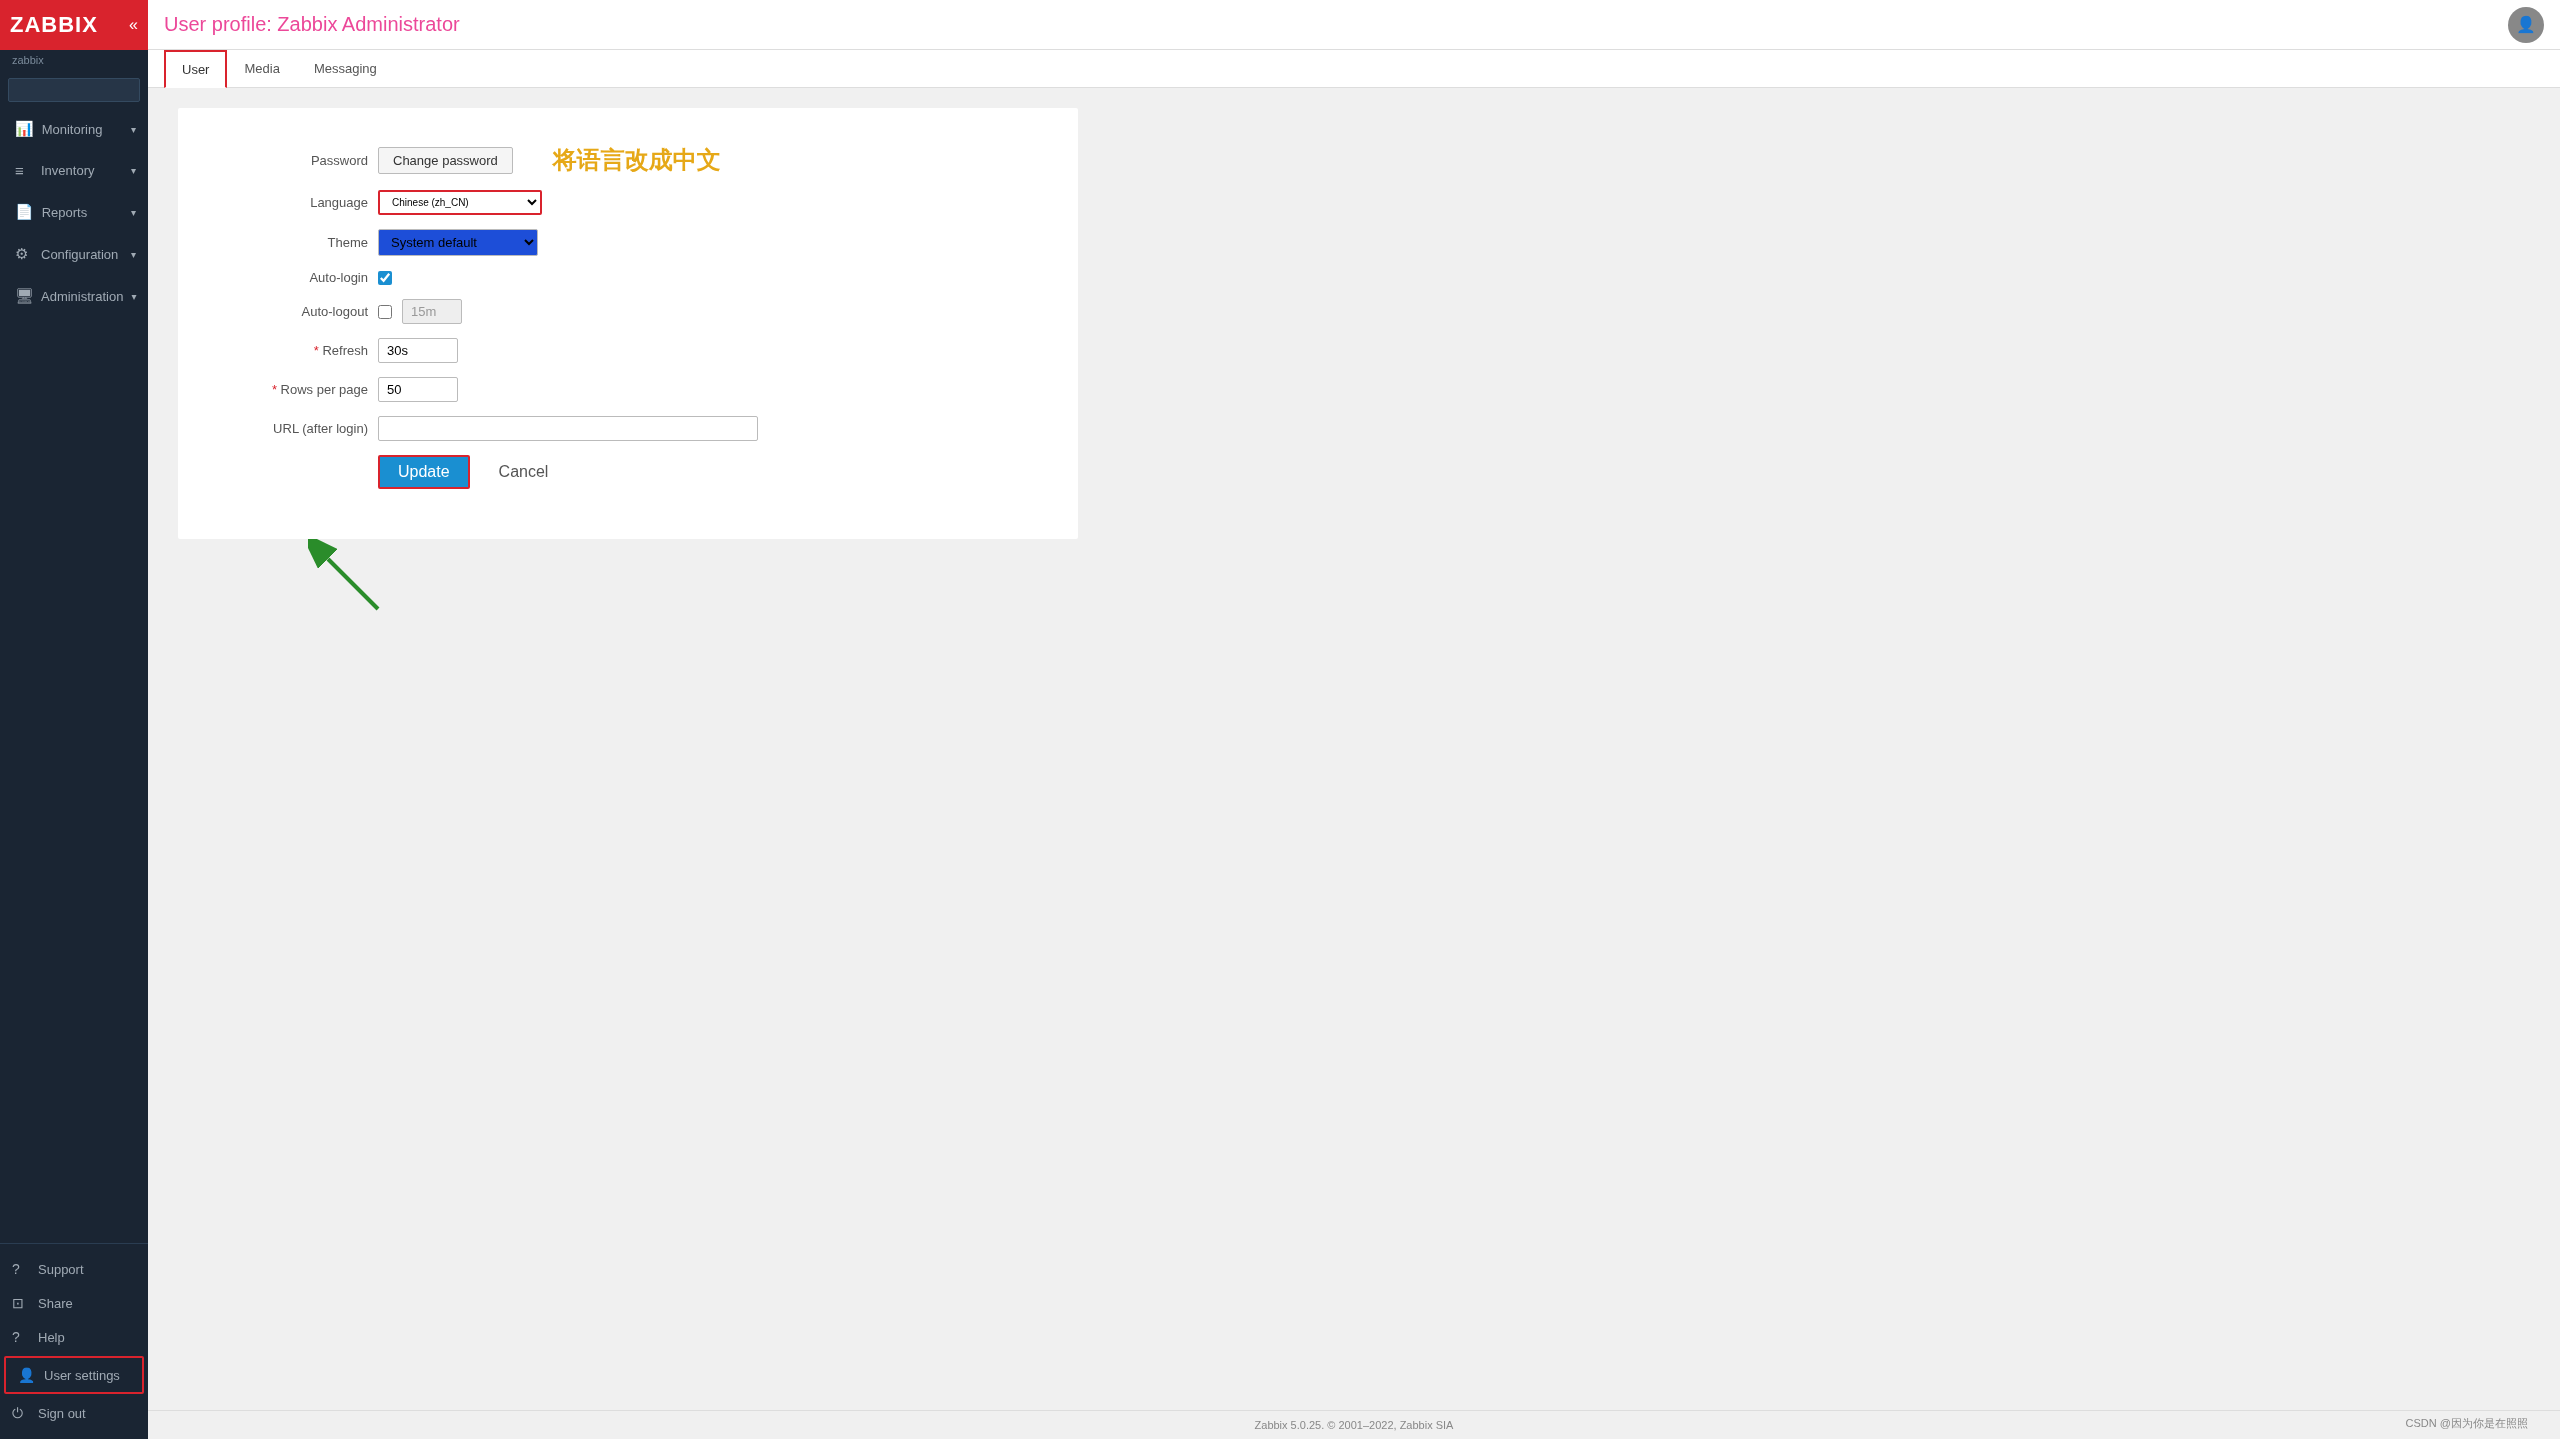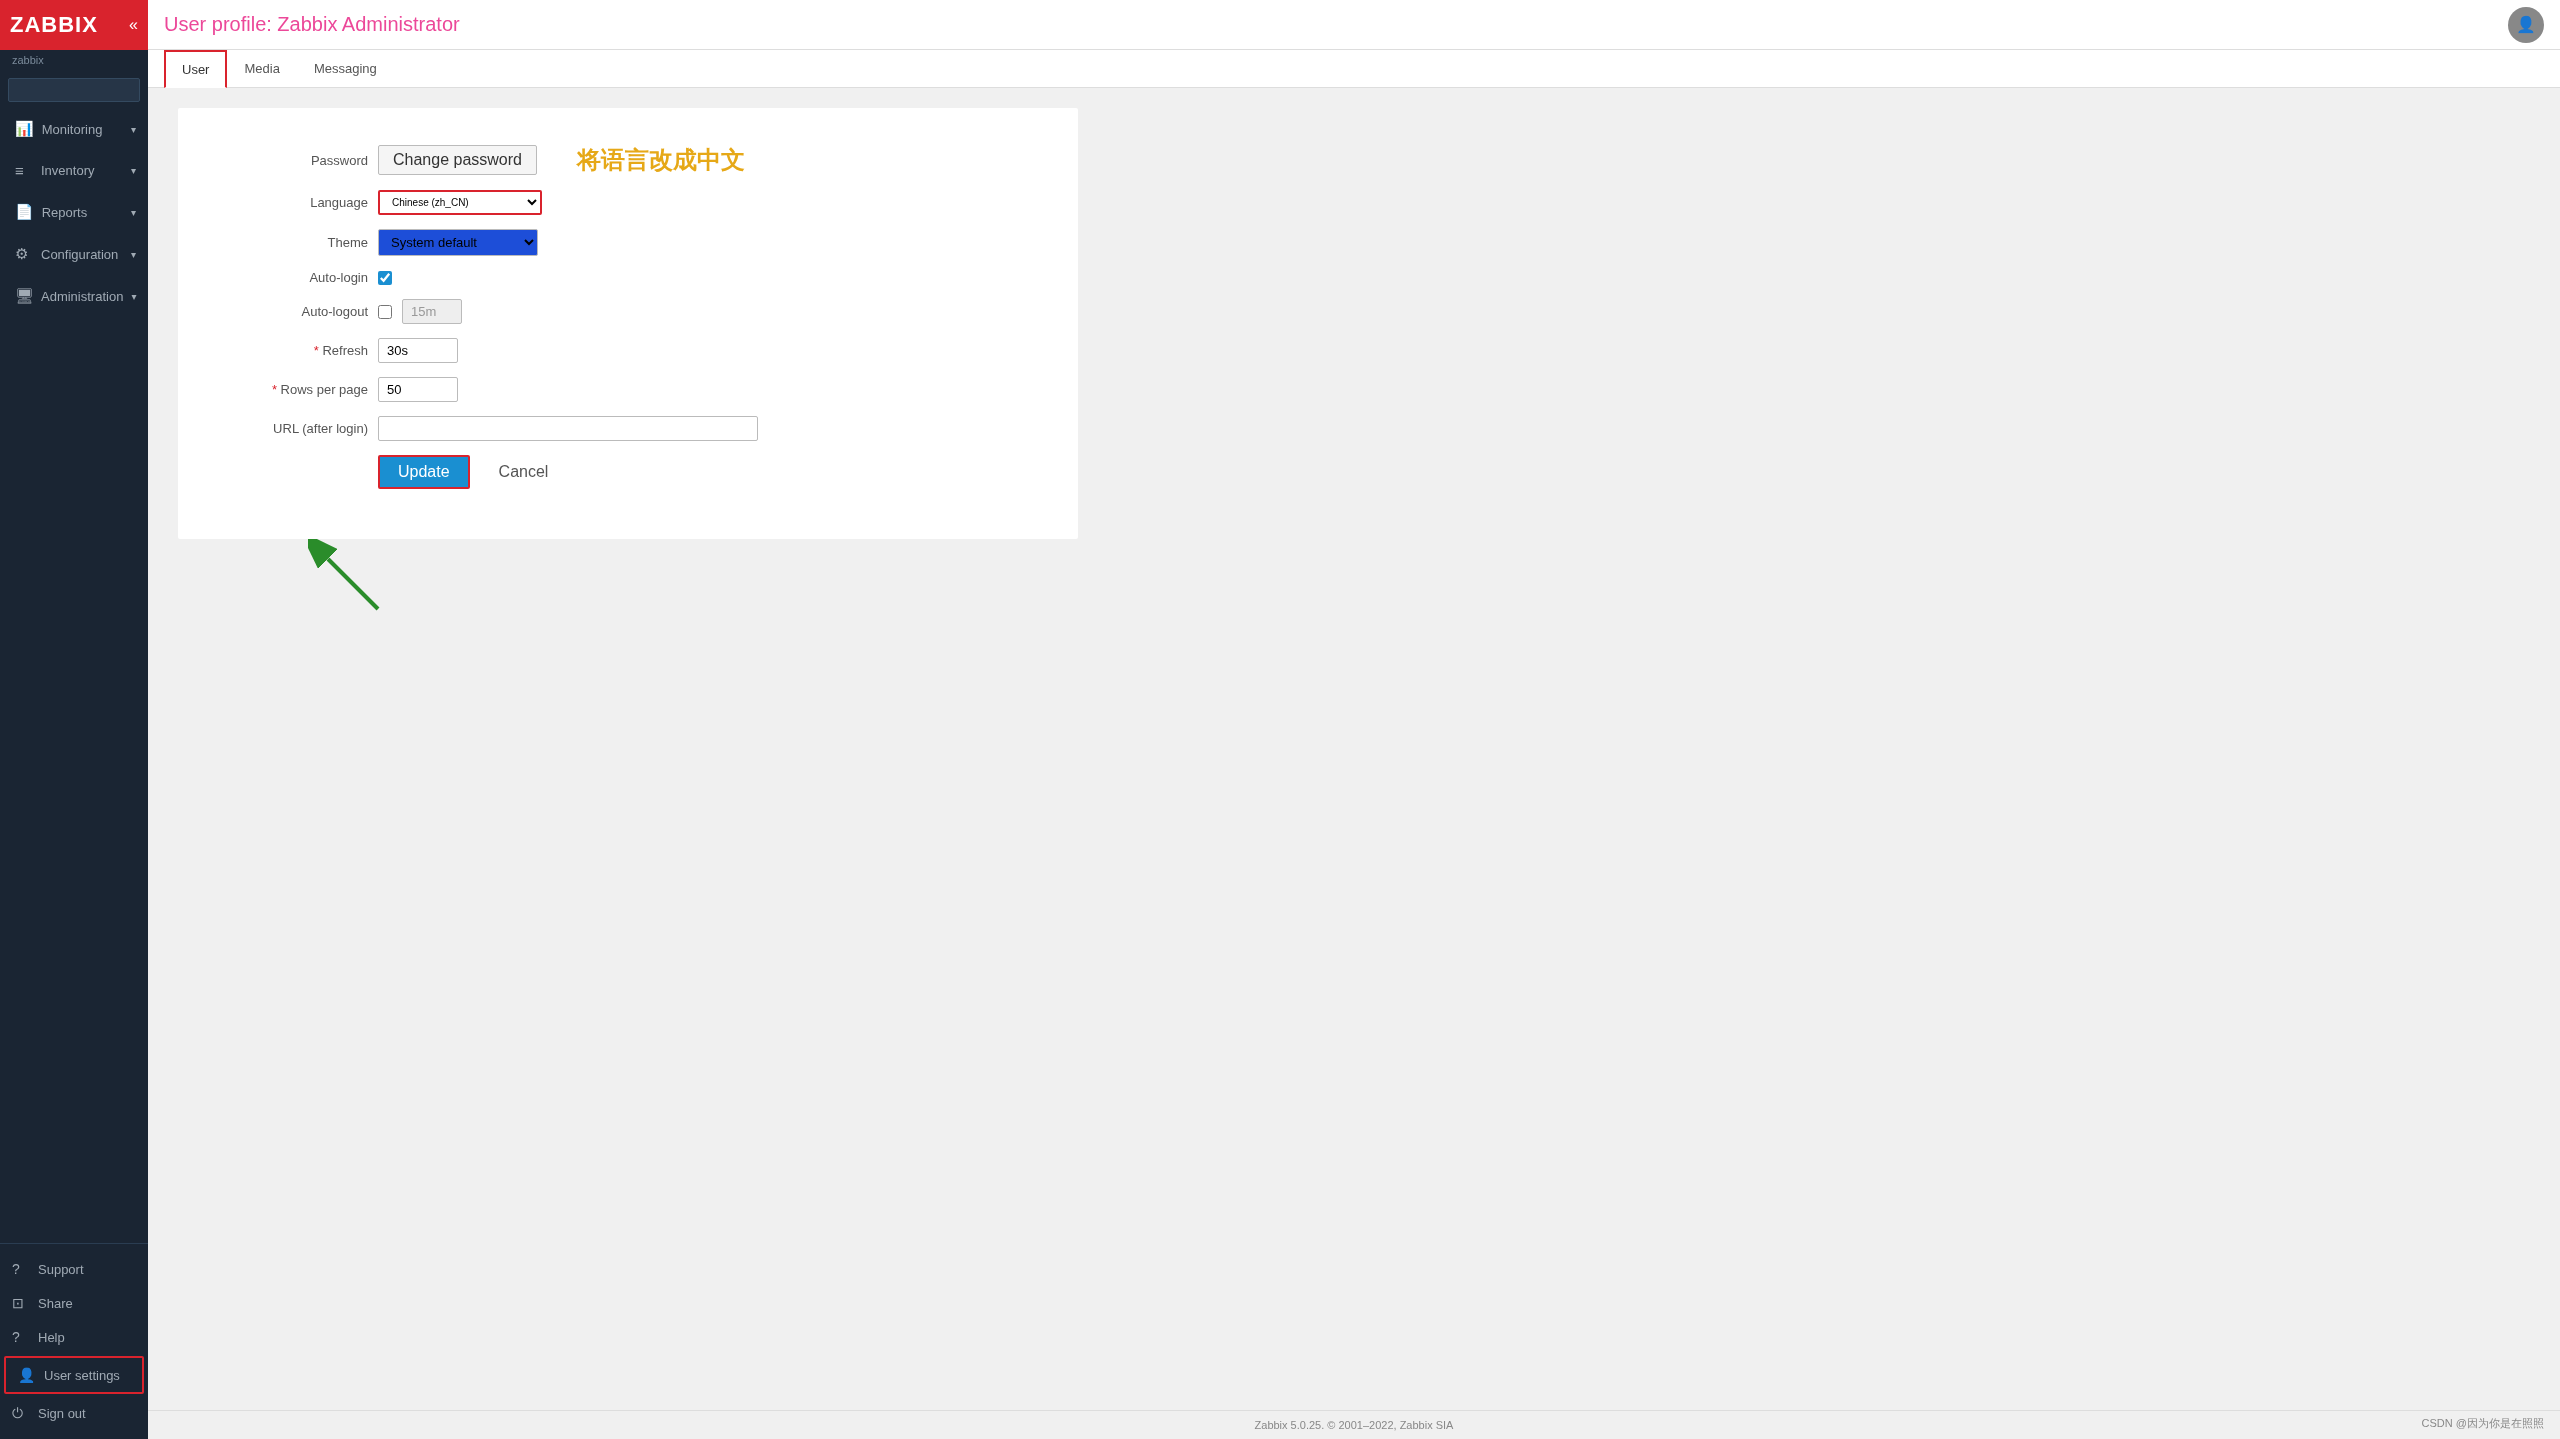--- a/index.html
+++ b/index.html
@@ -234,21 +234,21 @@
       background: transparent;
       color: #555;
       border: 1px solid transparent;
     }
 
     .change-password-btn {
       border: 1px solid #bbb;
       background: #f5f5f5;
       color: #333;
       padding: 5px 14px;
-      font-size: 16px;
+      font-size: 13px;
       border-radius: 2px;
       cursor: pointer;
     }
 
     .checkbox-input {
       width: 14px;
       height: 14px;
       cursor: pointer;
       accent-color: #1a8fd1;
     }
@@ -277,21 +277,21 @@
       color: #888;
       padding: 8px 0;
       position: fixed;
       bottom: 0;
       left: 148px;
       right: 0;
     }
     #footer-right {
       position: fixed;
       bottom: 8px;
-      right: 16px;
+      right: 32px;
       font-size: 11px;
       color: #888;
     }
 
     
     .green-arrow {
       position: absolute;
       top: 0;
       left: 130px;
     }

